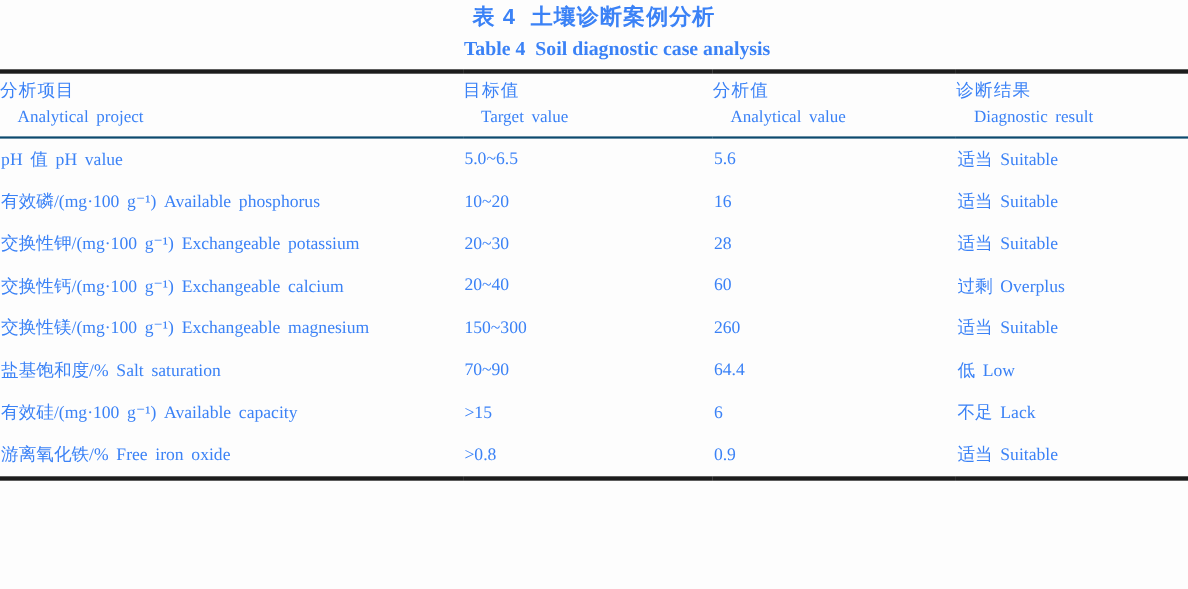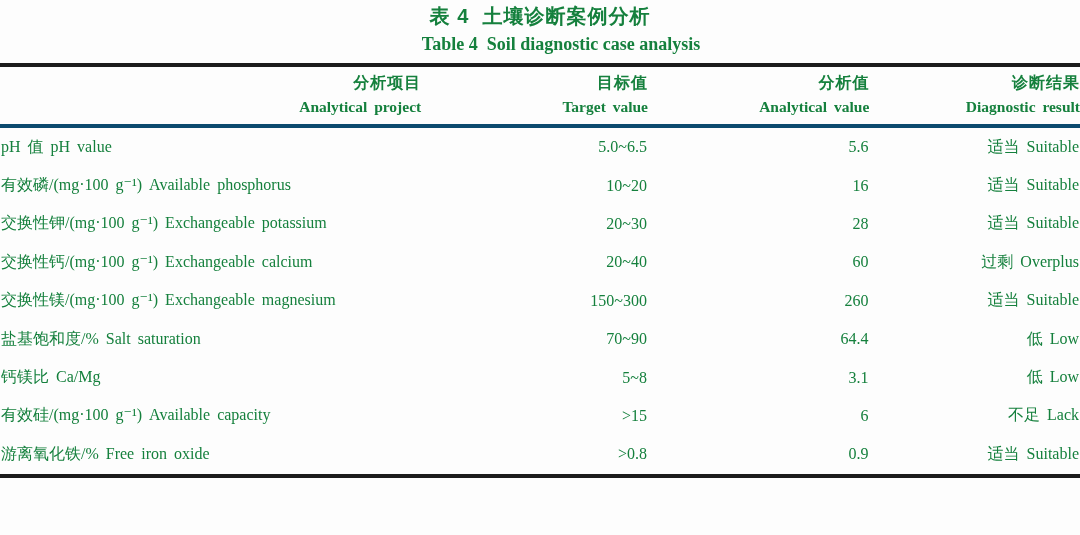--- a/index.html
+++ b/index.html
@@ -6,21 +6,21 @@
     margin: 0;
     padding: 0;
     background: #fdfdfd;
   }
   .page {
     position: relative;
     width: 1080px;
     height: 535px;
     overflow: hidden;
     background: #fdfdfd;
-    color: #15803d;
+    color: #3b82f6;
     font-family: "Liberation Serif", "DejaVu Serif", serif;
   }
   .title-zh {
     text-align: center;
     font-family: "Liberation Sans", "DejaVu Sans", sans-serif;
     font-weight: bold;
     font-size: 20px;
     line-height: 27px;
     margin-top: 3px;
     white-space: pre;
@@ -41,41 +41,42 @@
     table-layout: fixed;
     margin-top: 5px;
     border-top: 4px solid #1c1c1c;
     border-bottom: 4px solid #1c1c1c;
   }
   col.c1 { width: 39%; }
   col.c2 { width: 21%; }
   col.c3 { width: 20.5%; }
   col.c4 { width: 19.5%; }
   thead th {
-    font-weight: bold;
-    text-align: right;
+    font-weight: normal;
+    text-align: left;
     vertical-align: middle;
-    border-bottom: 4px solid #0c4a6e;
+    border-bottom: 2px solid #0c4a6e;
     padding: 4px 0 6px 0;
   }
   .h-zh {
     font-size: 16px;
     line-height: 24px;
     letter-spacing: 1px;
   }
   .h-en {
     font-size: 15.5px;
     line-height: 23px;
     word-spacing: 3px;
+    padding-left: 16px;
   }
   tbody td {
     height: 36.4px;
     font-size: 16px;
     vertical-align: middle;
-    text-align: right;
+    text-align: left;
     word-spacing: 3px;
     white-space: nowrap;
     overflow: hidden;
   }
   tbody td.proj {
     text-align: left;
   }
 </style>
 </head>
 <body>
@@ -143,26 +144,20 @@
         <td>260</td>
         <td>适当 Suitable</td>
       </tr>
       <tr>
         <td class="proj">盐基饱和度/% Salt saturation</td>
         <td>70~90</td>
         <td>64.4</td>
         <td>低 Low</td>
       </tr>
       <tr>
-        <td class="proj">钙镁比 Ca/Mg</td>
-        <td>5~8</td>
-        <td>3.1</td>
-        <td>低 Low</td>
-      </tr>
-      <tr>
         <td class="proj">有效硅/(mg·100 g⁻¹) Available capacity</td>
         <td>&gt;15</td>
         <td>6</td>
         <td>不足 Lack</td>
       </tr>
       <tr>
         <td class="proj">游离氧化铁/% Free iron oxide</td>
         <td>&gt;0.8</td>
         <td>0.9</td>
         <td>适当 Suitable</td>

